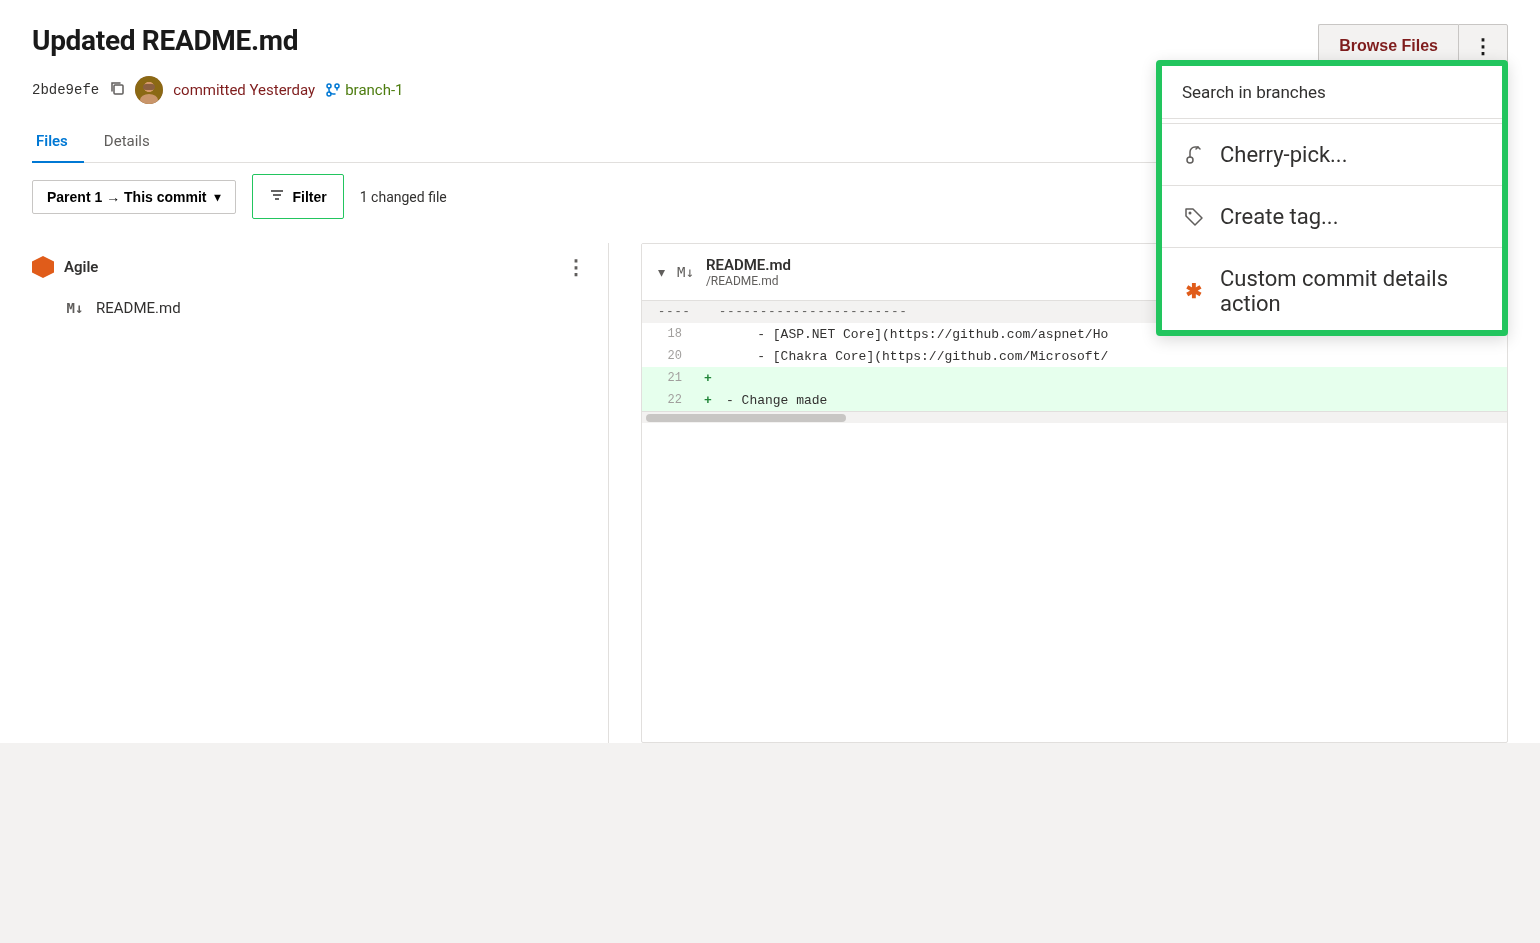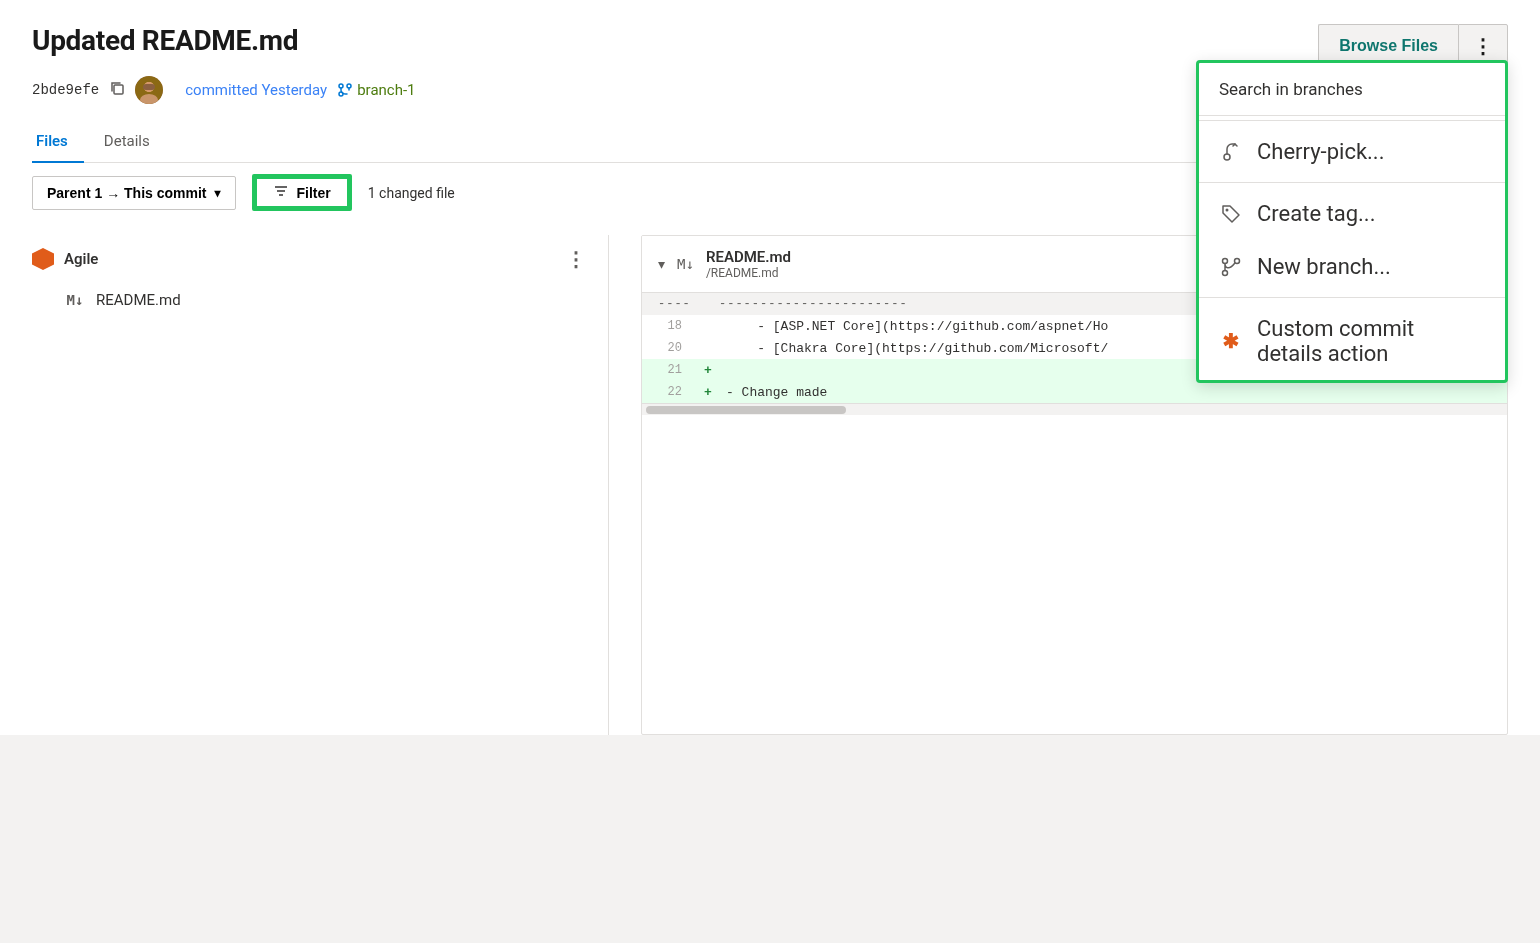--- a/index.html
+++ b/index.html
@@ -34,21 +34,21 @@
       flex-shrink: 0;
     }
     .browse-files-btn {
       background: #f3f2f1;
       border: 1px solid #c8c6c4;
       border-right: none;
       padding: 10px 20px;
       font-size: 16px;
       font-weight: 600;
       cursor: pointer;
-      color: #0f766e;
+      color: #7f1d1d;
       height: 44px;
       border-radius: 2px 0 0 2px;
     }
     .more-btn {
       background: #f3f2f1;
       border: 1px solid #c8c6c4;
       padding: 10px 14px;
       font-size: 20px;
       font-weight: 700;
       cursor: pointer;
@@ -76,21 +76,21 @@
       width: 28px;
       height: 28px;
       border-radius: 50%;
       background: linear-gradient(135deg, #8b6f5e 0%, #c9956a 50%, #8b6f5e 100%);
       display: flex;
       align-items: center;
       justify-content: center;
       overflow: hidden;
       flex-shrink: 0;
     }
-    .committed-text { color: #3b82f6; margin-left: 12px; }
+    .committed-text { color: #7f1d1d; }
     .branch-link {
       color: #4d7c0f;
       text-decoration: none;
       display: flex;
       align-items: center;
       gap: 4px;
     }
     .tabs-row {
       display: flex;
       align-items: center;
@@ -135,22 +135,22 @@
       font-weight: 600;
       cursor: pointer;
       border-radius: 2px;
       justify-content: space-between;
     }
     .filter-btn {
       display: flex;
       align-items: center;
       gap: 8px;
       background: #fff;
-      border: 5px solid #22c55e;
-      padding: 4px 16px;
+      border: 1px solid #22c55e;
+      padding: 12px 16px;
       font-size: 14px;
       font-weight: 600;
       cursor: pointer;
       border-radius: 2px;
     }
     .changed-files-count {
       font-size: 14px;
       color: #323130;
     }
     .content-area {
@@ -294,23 +294,23 @@
       top: 2px;
       height: 8px;
       width: 200px;
       background: #c8c6c4;
       border-radius: 4px;
     }
     .dropdown-menu {
       position: absolute;
       top: 60px;
       right: 32px;
-      width: 312px;
+      width: 352px;
       background: #fff;
-      border: 3px solid #22c55e;
+      border: 6px solid #22c55e;
       box-shadow: 0 4px 16px rgba(0,0,0,0.15);
       border-radius: 4px;
       z-index: 200;
     }
     .dropdown-search {
       padding: 16px 20px;
       font-size: 17px;
       color: #323130;
       border-bottom: 1px solid #e1dfdd;
     }
@@ -485,29 +485,18 @@
   <div class="dropdown-divider"></div>
   <div class="dropdown-item">
     <span class="dropdown-item-icon">
       <svg width="22" height="22" viewBox="0 0 22 22" fill="none" xmlns="http://www.w3.org/2000/svg">
         <path d="M3 3h7l9 9-7 7-9-9V3z" stroke="#605e5c" stroke-width="1.5" fill="none" stroke-linejoin="round"></path>
         <circle cx="7" cy="7" r="1.5" fill="#605e5c"></circle>
       </svg>
     </span>
     <span class="dropdown-item-label">Create tag...</span>
   </div>
-  <div class="dropdown-item">
-    <span class="dropdown-item-icon">
-      <svg width="22" height="22" viewBox="0 0 22 22" fill="none" xmlns="http://www.w3.org/2000/svg">
-        <circle cx="5" cy="5" r="2.5" stroke="#605e5c" stroke-width="1.5" fill="none"></circle>
-        <circle cx="17" cy="5" r="2.5" stroke="#605e5c" stroke-width="1.5" fill="none"></circle>
-        <circle cx="5" cy="17" r="2.5" stroke="#605e5c" stroke-width="1.5" fill="none"></circle>
-        <path d="M5 7.5v7M5 7.5C5 12 9 14.5 14.5 7.5" stroke="#605e5c" stroke-width="1.5" stroke-linecap="round"></path>
-      </svg>
-    </span>
-    <span class="dropdown-item-label">New branch...</span>
-  </div>
   <div class="dropdown-divider"></div>
   <div class="dropdown-item">
     <span class="dropdown-item-icon orange" style="font-size:20px; font-weight:700; color:#e05c1a;">✱</span>
     <span class="dropdown-item-label">Custom commit details action</span>
   </div>
 </div>
 
 </body></html>

